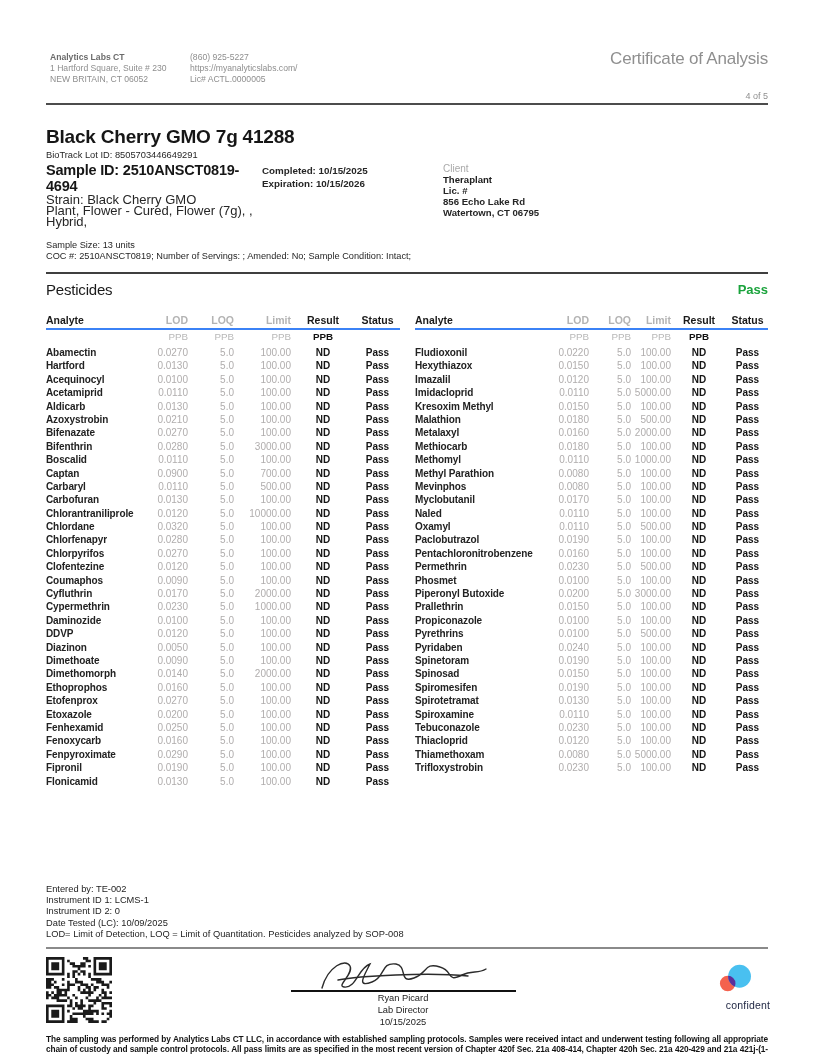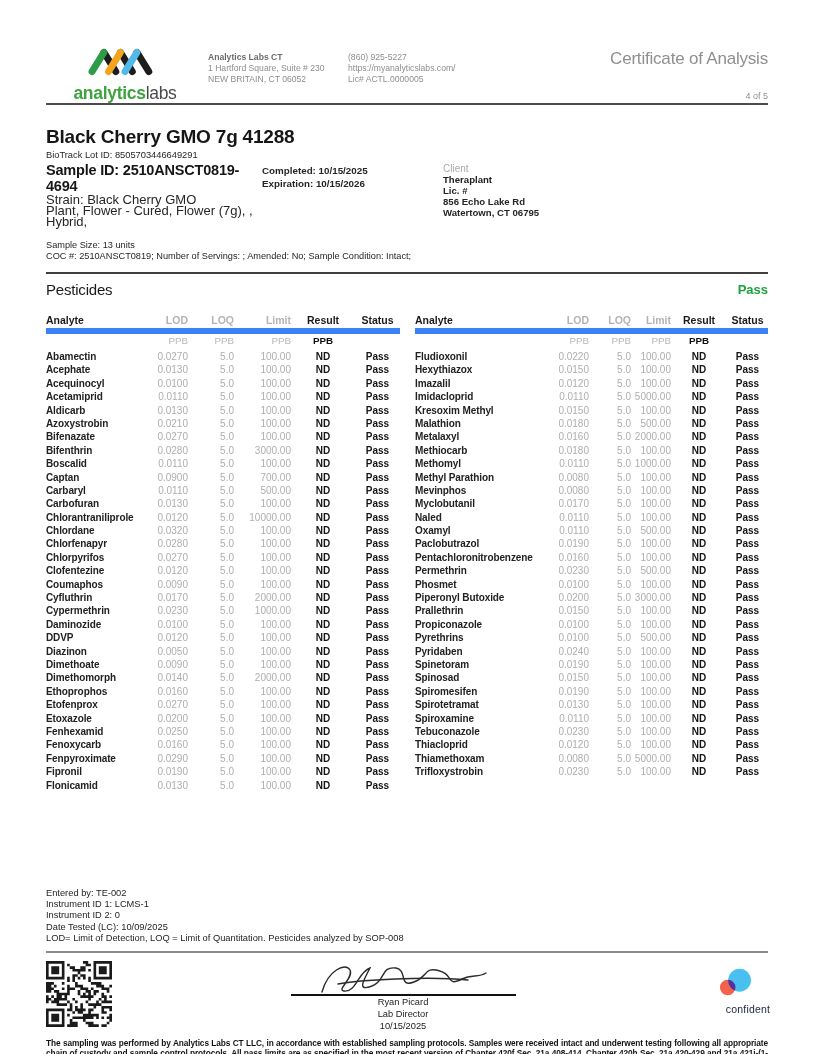--- a/index.html
+++ b/index.html
@@ -44,21 +44,21 @@
   .section-status { font-size:13px; font-weight:700; color:#1aa33c; }
 
   
   .tables-row { display:flex; gap:15px; margin-top:14px; }
   .ptable { }
   .pt-left { width:354px; }
   .pt-right { width:353px; }
   .t-head, .t-units, .trow { display:grid; }
   .pt-left  .t-head, .pt-left  .t-units, .pt-left  .trow { grid-template-columns:1fr 46px 46px 57px 64px 45px; }
   .pt-right .t-head, .pt-right .t-units, .pt-right .trow { grid-template-columns:1fr 46px 42px 40px 56px 41px; }
-  .t-head { border-bottom:6px solid #3b82f6; padding-bottom:2px; }
+  .t-head { border-bottom:2px solid #3b82f6; padding-bottom:2px; }
   .t-head span { font-size:10.5px; font-weight:700; color:#1a1a1a; white-space:nowrap; }
   .t-head .c1,.t-head .c2,.t-head .c3 { color:#b3b3b3; text-align:right; }
   .t-head .c4,.t-head .c5 { text-align:center; }
   .t-units { padding-top:1px; height:13px; }
   .t-units span { font-size:9.8px; white-space:nowrap; }
   .t-units .c1,.t-units .c2,.t-units .c3 { color:#b8b8b8; text-align:right; }
   .t-units .c4 { color:#111; font-weight:700; text-align:center; }
   .t-body { margin-top:3px; }
   .trow { line-height:13.4px; height:13.4px; }
   .trow span { font-size:10px; white-space:nowrap; }
@@ -84,35 +84,20 @@
 
   
   .disclaimer { margin-top:8px; font-size:8.3px; font-weight:600; color:#141414; text-align:justify; line-height:10.3px; letter-spacing:-0.1px; }
 </style>
 </head>
 <body>
 
 <div class="page">
 
   <div class="hdr">
-    <div class="logo-col">
-      <span class="zigzag">
-        <svg width="80" height="33" viewBox="0 0 86 36">
-          <g fill="none" stroke-width="7.5" stroke-linecap="round">
-            <path d="M20 8 L33 29" stroke="#1d1d1b"></path>
-            <path d="M38 8 L51 29" stroke="#1d1d1b"></path>
-            <path d="M56 8 L69 29" stroke="#1d1d1b"></path>
-            <path d="M7 29 L20 8" stroke="#2e9b47"></path>
-            <path d="M25 29 L38 8" stroke="#f5a51d"></path>
-            <path d="M43 29 L56 8" stroke="#53b9e9"></path>
-          </g>
-        </svg>
-      </span>
-      <div class="brand-text"><span class="b1">analytics</span><span class="b2">labs</span></div>
-    </div>
     <div class="lab-col">
       <div class="lab-name">Analytics Labs CT</div>
       <div>1 Hartford Square, Suite # 230</div>
       <div>NEW BRITAIN, CT 06052</div>
     </div>
     <div class="contact-col">
       <div>(860) 925-5227</div>
       <div>https://myanalyticslabs.com/</div>
       <div>Lic# ACTL.0000005</div>
     </div>
@@ -179,21 +164,21 @@
       <div class="t-body">
           <div class="trow">
             <span class="c0">Abamectin</span>
             <span class="c1">0.0270</span>
             <span class="c2">5.0</span>
             <span class="c3">100.00</span>
             <span class="c4">ND</span>
             <span class="c5">Pass</span>
           </div>
           <div class="trow">
-            <span class="c0">Acephate</span>
+            <span class="c0">Hartford</span>
             <span class="c1">0.0130</span>
             <span class="c2">5.0</span>
             <span class="c3">100.00</span>
             <span class="c4">ND</span>
             <span class="c5">Pass</span>
           </div>
           <div class="trow">
             <span class="c0">Acequinocyl</span>
             <span class="c1">0.0100</span>
             <span class="c2">5.0</span>

